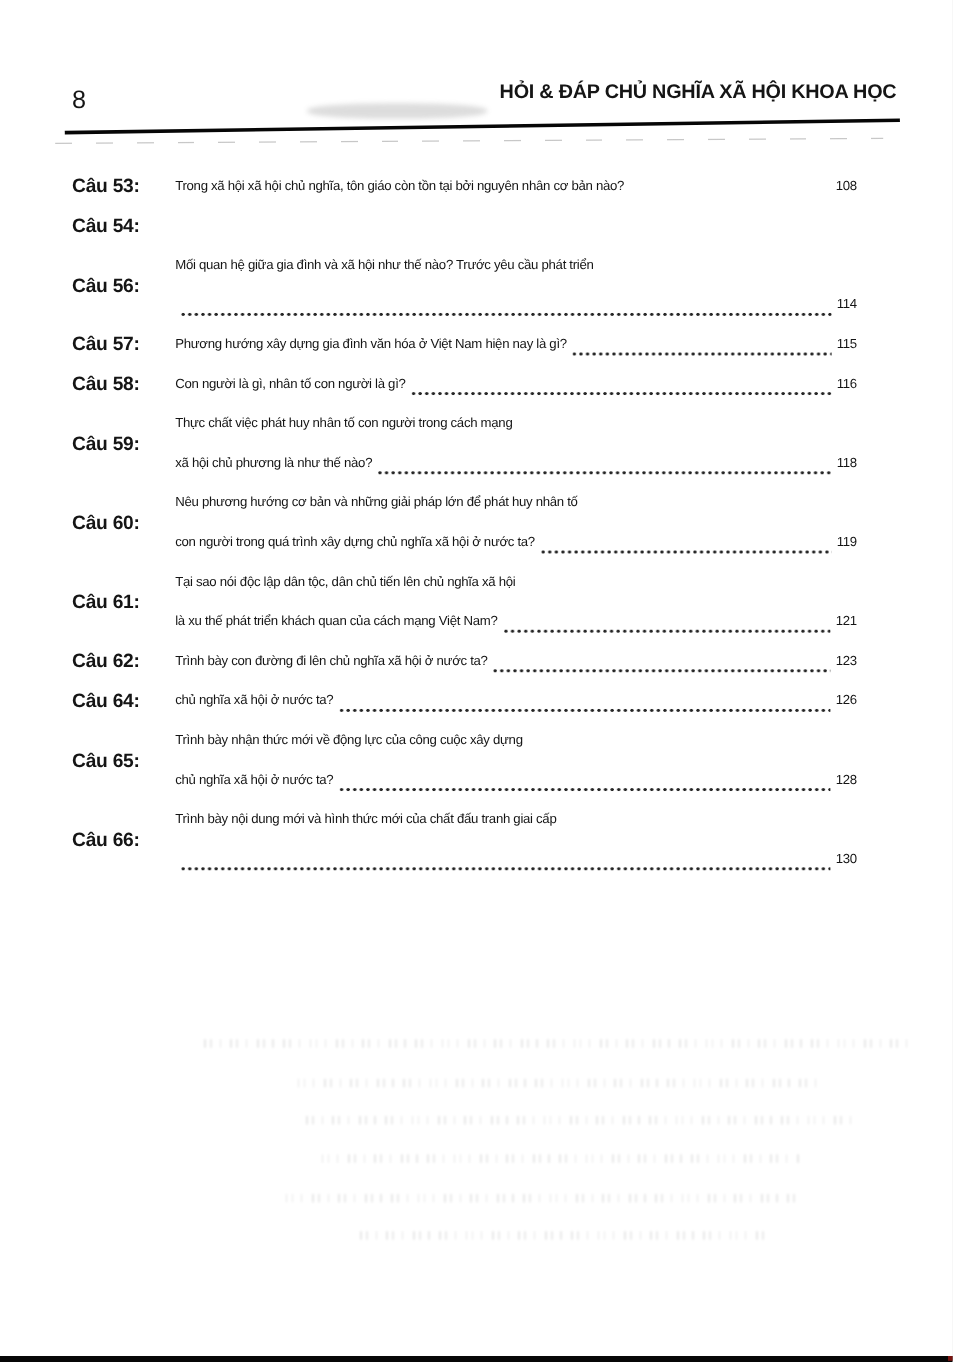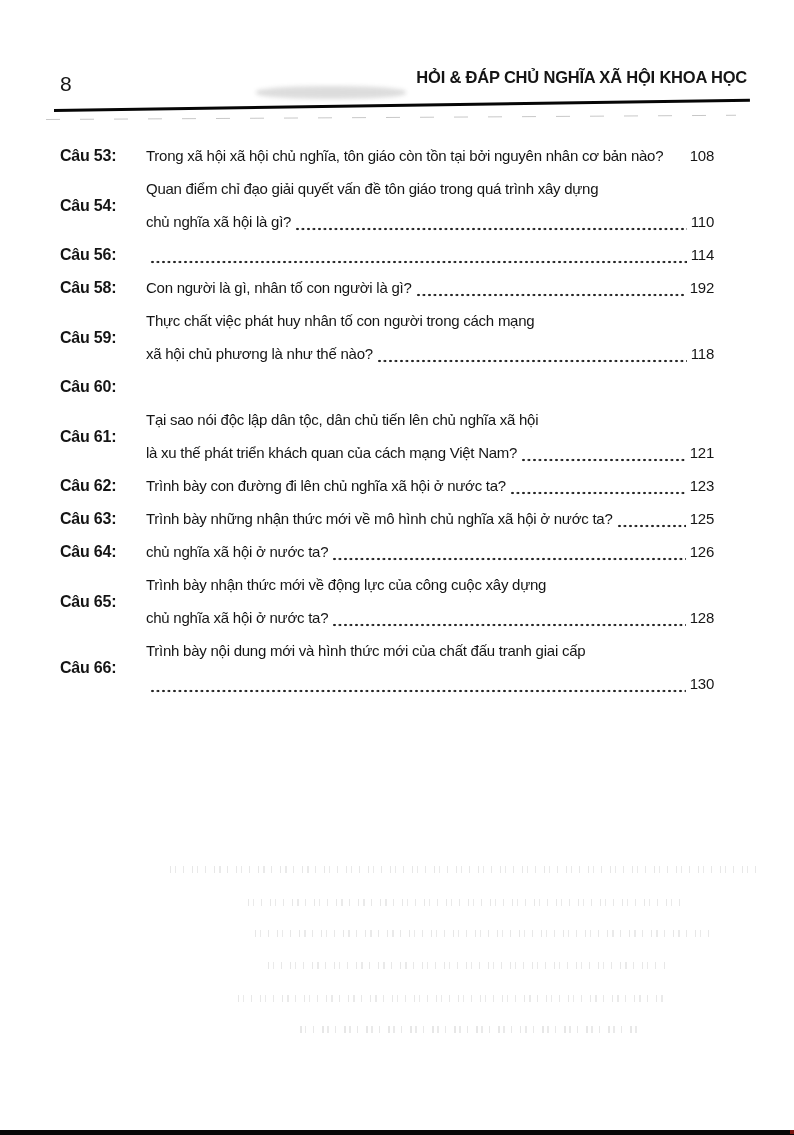--- a/index.html
+++ b/index.html
@@ -89,21 +89,21 @@
   }
   .lines {
     flex: 1 1 auto;
     min-width: 0;
   }
   .line {
     display: flex;
     align-items: baseline;
     height: 33px;
     line-height: 33px;
-    font-size: 15px;
+    font-size: 11px;
     letter-spacing: -0.25px;
   }
   .txt {
     white-space: nowrap;
     flex: 0 1 auto;
   }
   .leader {
     flex: 1 1 10px;
     min-width: 10px;
     align-self: flex-end;
@@ -174,65 +174,78 @@
         <div class="lines">
           <div class="line">
             <span class="txt">Trong xã hội xã hội chủ nghĩa, tôn giáo còn tồn tại bởi nguyên nhân cơ bản nào?</span>
             <span class="spacer"></span>
             <span class="pg">108</span>
           </div>
         </div>
       </div>
       <div class="entry">
         <div class="label">Câu 54:</div>
-        <div class="lines">
-          <div class="line">
-            <span class="txt">Quan điểm chỉ đạo giải quyết vấn đề tôn giáo trong quá trình xây dựng</span>
-          </div>
-          <div class="line">
-            <span class="txt">chủ nghĩa xã hội là gì?</span>
-            <span class="leader"></span>
-            <span class="pg">110</span>
-          </div>
-        </div>
       </div>
       <div class="entry">
         <div class="label">Câu 56:</div>
         <div class="lines">
           <div class="line">
+            <span class="txt">Mối quan hệ giữa gia đình và xã hội như thế nào? Trước yêu cầu phát triển</span>
+          </div>
+          <div class="line">
             <span class="leader"></span>
             <span class="pg">114</span>
           </div>
         </div>
       </div>
       <div class="entry">
+        <div class="label">Câu 57:</div>
+        <div class="lines">
+          <div class="line">
+            <span class="txt">Phương hướng xây dựng gia đình văn hóa ở Việt Nam hiện nay là gì?</span>
+            <span class="leader"></span>
+            <span class="pg">115</span>
+          </div>
+        </div>
+      </div>
+      <div class="entry">
         <div class="label">Câu 58:</div>
         <div class="lines">
           <div class="line">
             <span class="txt">Con người là gì, nhân tố con người là gì?</span>
             <span class="leader"></span>
-            <span class="pg">192</span>
+            <span class="pg">116</span>
           </div>
         </div>
       </div>
       <div class="entry">
         <div class="label">Câu 59:</div>
         <div class="lines">
           <div class="line">
             <span class="txt">Thực chất việc phát huy nhân tố con người trong cách mạng</span>
           </div>
           <div class="line">
             <span class="txt">xã hội chủ phương là như thế nào?</span>
             <span class="leader"></span>
             <span class="pg">118</span>
           </div>
         </div>
       </div>
       <div class="entry">
         <div class="label">Câu 60:</div>
+        <div class="lines">
+          <div class="line">
+            <span class="txt">Nêu phương hướng cơ bản và những giải pháp lớn để phát huy nhân tố</span>
+          </div>
+          <div class="line">
+            <span class="txt">con người trong quá trình xây dựng chủ nghĩa xã hội ở nước ta?</span>
+            <span class="leader"></span>
+            <span class="pg">119</span>
+          </div>
+        </div>
       </div>
       <div class="entry">
         <div class="label">Câu 61:</div>
         <div class="lines">
           <div class="line">
             <span class="txt">Tại sao nói độc lập dân tộc, dân chủ tiến lên chủ nghĩa xã hội</span>
           </div>
           <div class="line">
             <span class="txt">là xu thế phát triển khách quan của cách mạng Việt Nam?</span>
             <span class="leader"></span>
@@ -240,30 +253,20 @@
           </div>
         </div>
       </div>
       <div class="entry">
         <div class="label">Câu 62:</div>
         <div class="lines">
           <div class="line">
             <span class="txt">Trình bày con đường đi lên chủ nghĩa xã hội ở nước ta?</span>
             <span class="leader"></span>
             <span class="pg">123</span>
-          </div>
-        </div>
-      </div>
-      <div class="entry">
-        <div class="label">Câu 63:</div>
-        <div class="lines">
-          <div class="line">
-            <span class="txt">Trình bày những nhận thức mới về mô hình chủ nghĩa xã hội ở nước ta?</span>
-            <span class="leader"></span>
-            <span class="pg">125</span>
           </div>
         </div>
       </div>
       <div class="entry">
         <div class="label">Câu 64:</div>
         <div class="lines">
           <div class="line">
             <span class="txt">chủ nghĩa xã hội ở nước ta?</span>
             <span class="leader"></span>
             <span class="pg">126</span>

